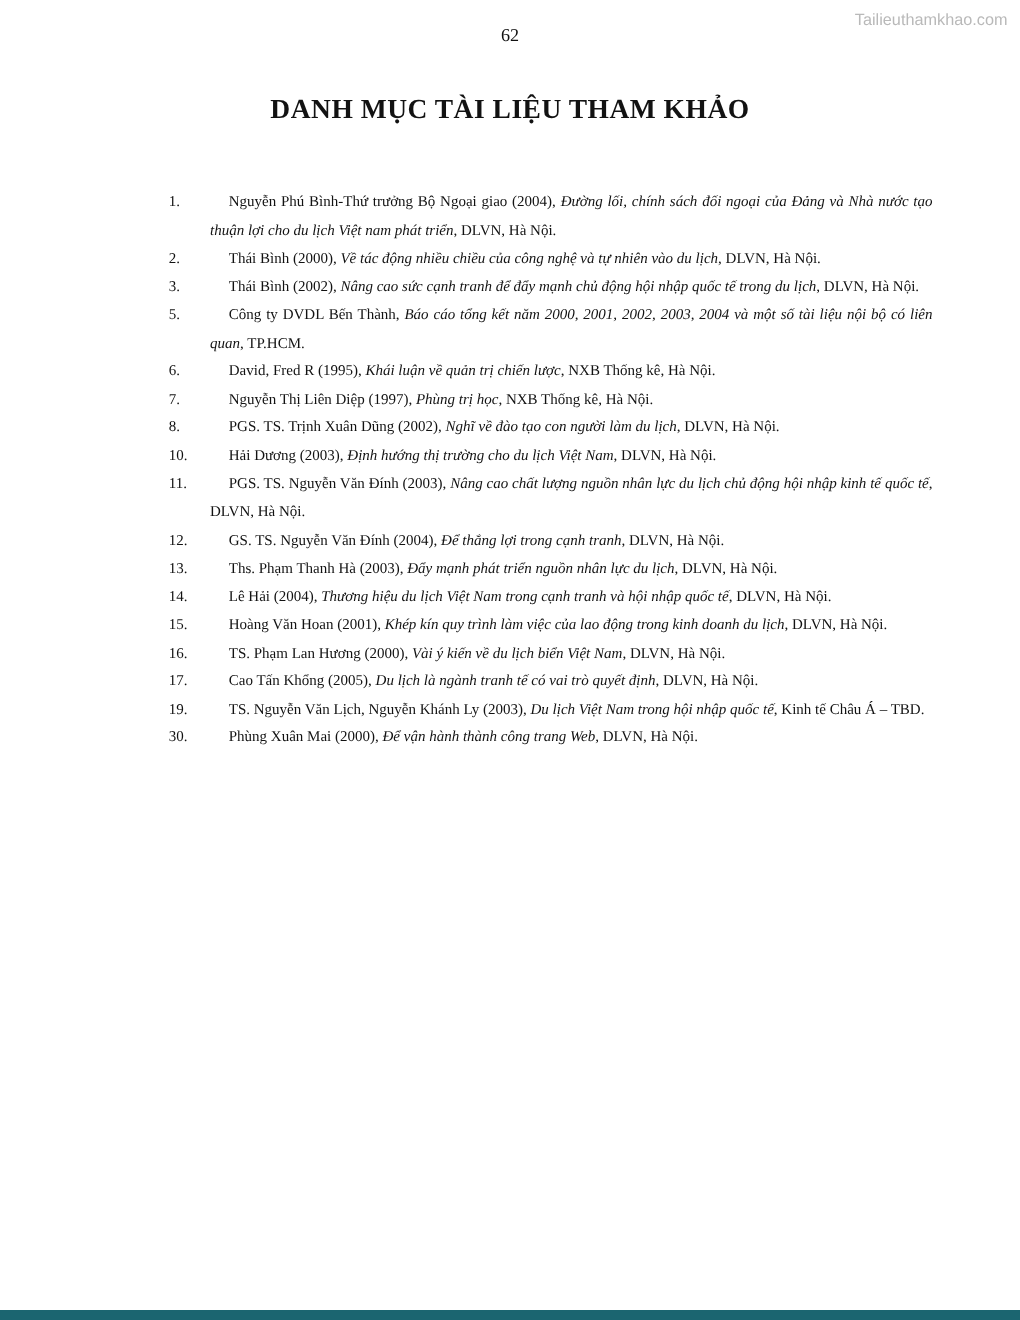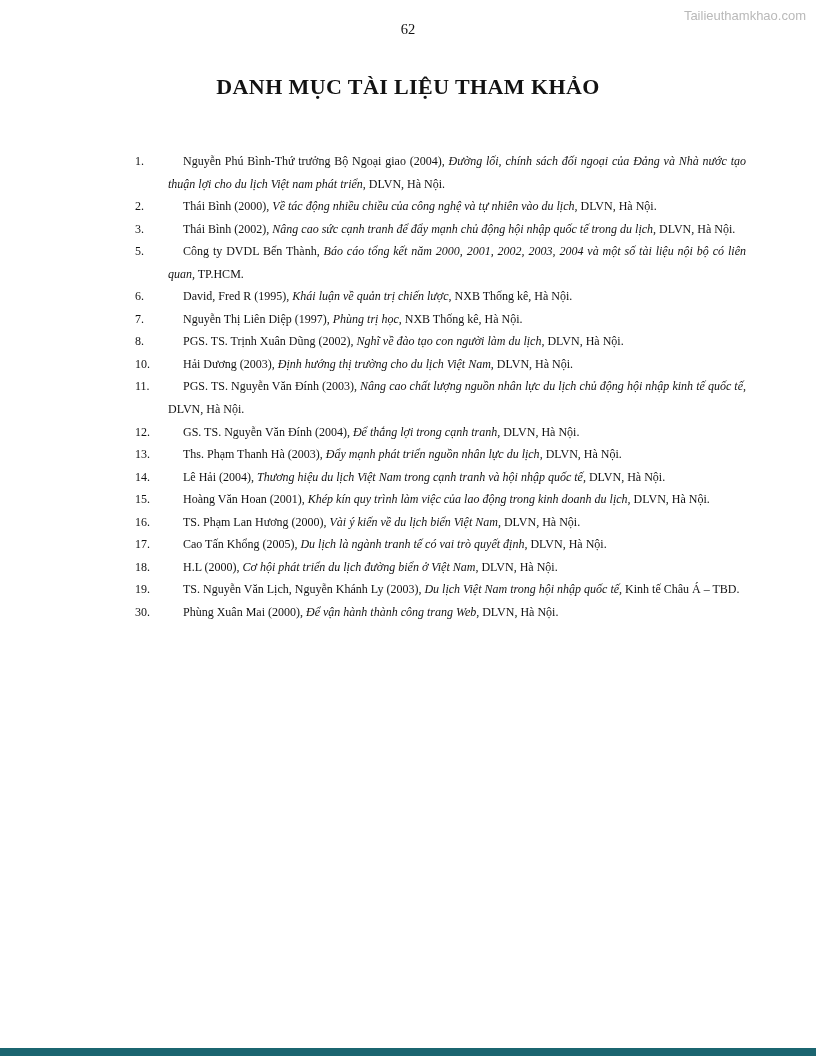--- a/index.html
+++ b/index.html
@@ -78,18 +78,17 @@
       <div class="ref"><span class="ref-num">7.</span><span>Nguyễn Thị Liên Diệp (1997), </span><span class="it">Phùng trị học</span><span>, NXB Thống kê, Hà Nội.</span></div>
       <div class="ref"><span class="ref-num">8.</span><span>PGS. TS. Trịnh Xuân Dũng (2002), </span><span class="it">Nghĩ về đào tạo con người làm du lịch</span><span>, DLVN, Hà Nội.</span></div>
       <div class="ref"><span class="ref-num">10.</span><span>Hải Dương (2003), </span><span class="it">Định hướng thị trường cho du lịch Việt Nam</span><span>, DLVN, Hà Nội.</span></div>
       <div class="ref"><span class="ref-num">11.</span><span>PGS. TS. Nguyễn Văn Đính (2003), </span><span class="it">Nâng cao chất lượng nguồn nhân lực du lịch chủ động hội nhập kinh tế quốc tế</span><span>, DLVN, Hà Nội.</span></div>
       <div class="ref"><span class="ref-num">12.</span><span>GS. TS. Nguyễn Văn Đính (2004), </span><span class="it">Để thắng lợi trong cạnh tranh</span><span>, DLVN, Hà Nội.</span></div>
       <div class="ref"><span class="ref-num">13.</span><span>Ths. Phạm Thanh Hà (2003), </span><span class="it">Đẩy mạnh phát triển nguồn nhân lực du lịch</span><span>, DLVN, Hà Nội.</span></div>
       <div class="ref"><span class="ref-num">14.</span><span>Lê Hải (2004), </span><span class="it">Thương hiệu du lịch Việt Nam trong cạnh tranh và hội nhập quốc tế</span><span>, DLVN, Hà Nội.</span></div>
       <div class="ref"><span class="ref-num">15.</span><span>Hoàng Văn Hoan (2001), </span><span class="it">Khép kín quy trình làm việc của lao động trong kinh doanh du lịch</span><span>, DLVN, Hà Nội.</span></div>
       <div class="ref"><span class="ref-num">16.</span><span>TS. Phạm Lan Hương (2000), </span><span class="it">Vài ý kiến về du lịch biển Việt Nam</span><span>, DLVN, Hà Nội.</span></div>
       <div class="ref"><span class="ref-num">17.</span><span>Cao Tấn Khổng (2005), </span><span class="it">Du lịch là ngành tranh tế có vai trò quyết định</span><span>, DLVN, Hà Nội.</span></div>
-      <div class="ref"><span class="ref-num">18.</span><span>H.L (2000), </span><span class="it">Cơ hội phát triển du lịch đường biển ở Việt Nam</span><span>, DLVN, Hà Nội.</span></div>
       <div class="ref"><span class="ref-num">19.</span><span>TS. Nguyễn Văn Lịch, Nguyễn Khánh Ly (2003), </span><span class="it">Du lịch Việt Nam trong hội nhập quốc tế</span><span>, Kinh tế Châu Á – TBD.</span></div>
       <div class="ref"><span class="ref-num">30.</span><span>Phùng Xuân Mai (2000), </span><span class="it">Để vận hành thành công trang Web</span><span>, DLVN, Hà Nội.</span></div>
     </div>
   <div class="footer-bar" style="background: rgb(27, 101, 112);"></div>
 </div>
 
 </body></html>

